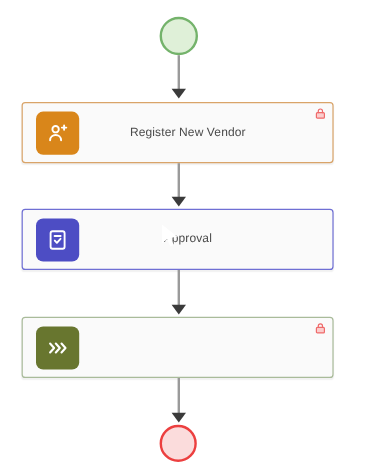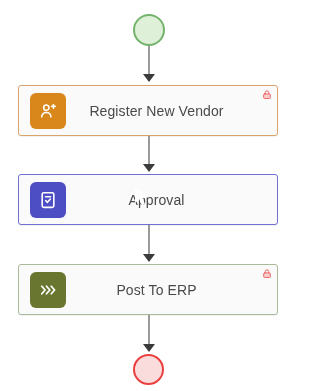--- a/index.html
+++ b/index.html
@@ -100,21 +100,21 @@
     justify-content: center;
     color: #ffffff;
   }
   .icon-orange { background: #d9861a; }
   .icon-indigo { background: #4d4dc4; }
   .icon-olive  { background: #68762f; }
 
   .task-label {
     flex: 1 1 auto;
     text-align: center;
-    font-size: 14px;
+    font-size: 10px;
     color: #4a4a4a;
     letter-spacing: 0.1px;
     padding-right: 30px;
     white-space: nowrap;
   }
 
   
   .lock-badge {
     position: absolute;
     right: 5px;
@@ -181,21 +181,20 @@
   <div class="edge-arrow arrow-3"></div>
 
   <div class="task task-3">
     <div class="task-icon icon-olive">
       <svg width="20" height="20" viewBox="0 0 24 24" fill="none" stroke="#ffffff" stroke-width="2.1" stroke-linecap="round" stroke-linejoin="round">
         <path d="M4.5 7.5L8.5 12l-4 4.5"></path>
         <path d="M10.2 7.5L14.2 12l-4 4.5"></path>
         <path d="M15.9 7.5L19.9 12l-4 4.5"></path>
       </svg>
     </div>
-    <div class="task-label">Post To ERP</div>
     <div class="lock-badge">
       <svg width="10" height="11" viewBox="0 0 24 24" fill="none" stroke="#ef6a6a" stroke-width="2.4" stroke-linecap="round" stroke-linejoin="round">
         <rect x="4" y="10.5" width="16" height="11" rx="2" fill="#fbcdcd" stroke="#ef6a6a"></rect>
         <path d="M7.8 10.5V7.4a4.2 4.2 0 0 1 8.4 0v3.1"></path>
       </svg>
     </div>
   </div>
 
   <div class="edge edge-4"></div>
   <div class="edge-arrow arrow-4"></div>

